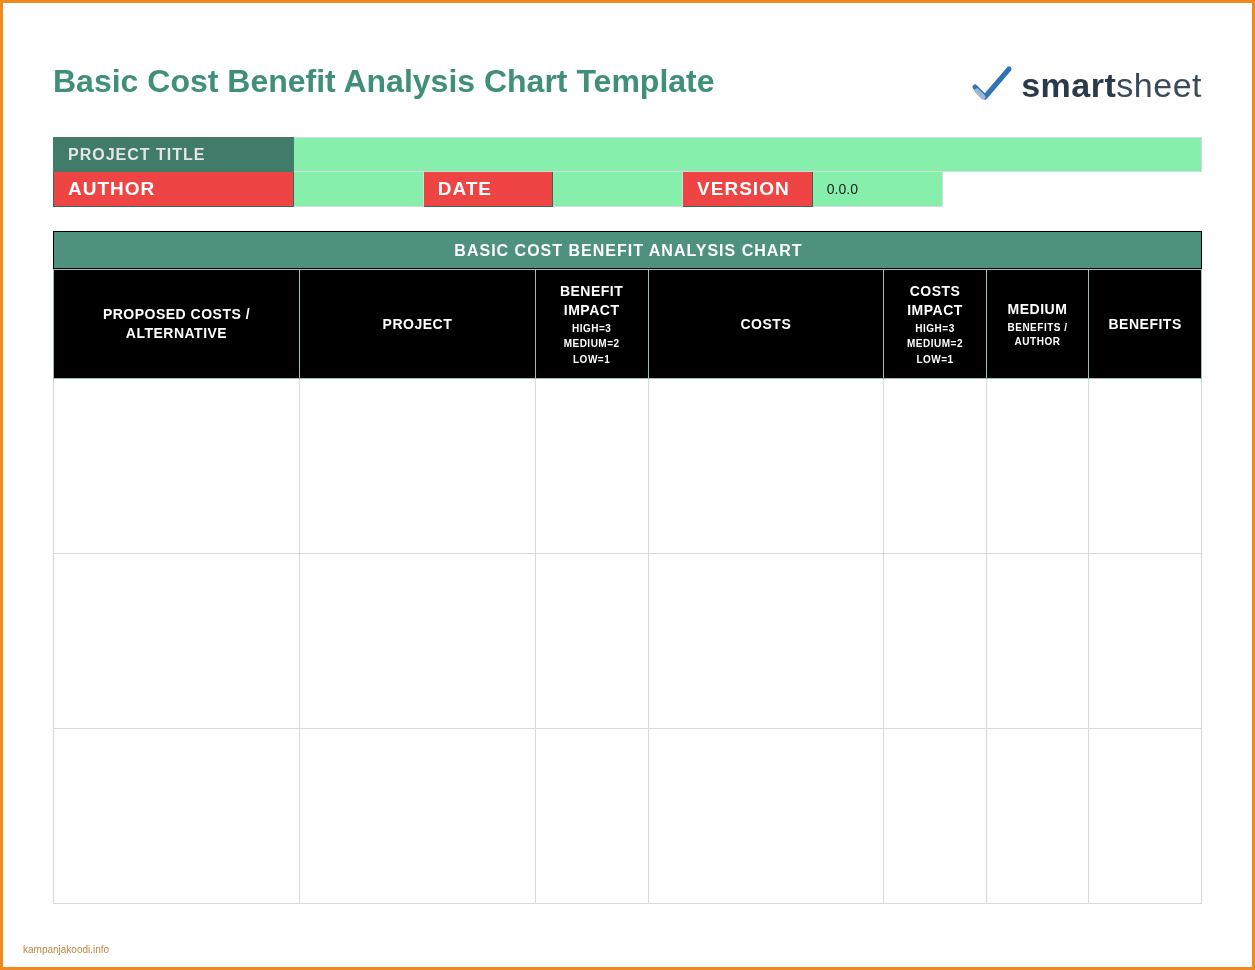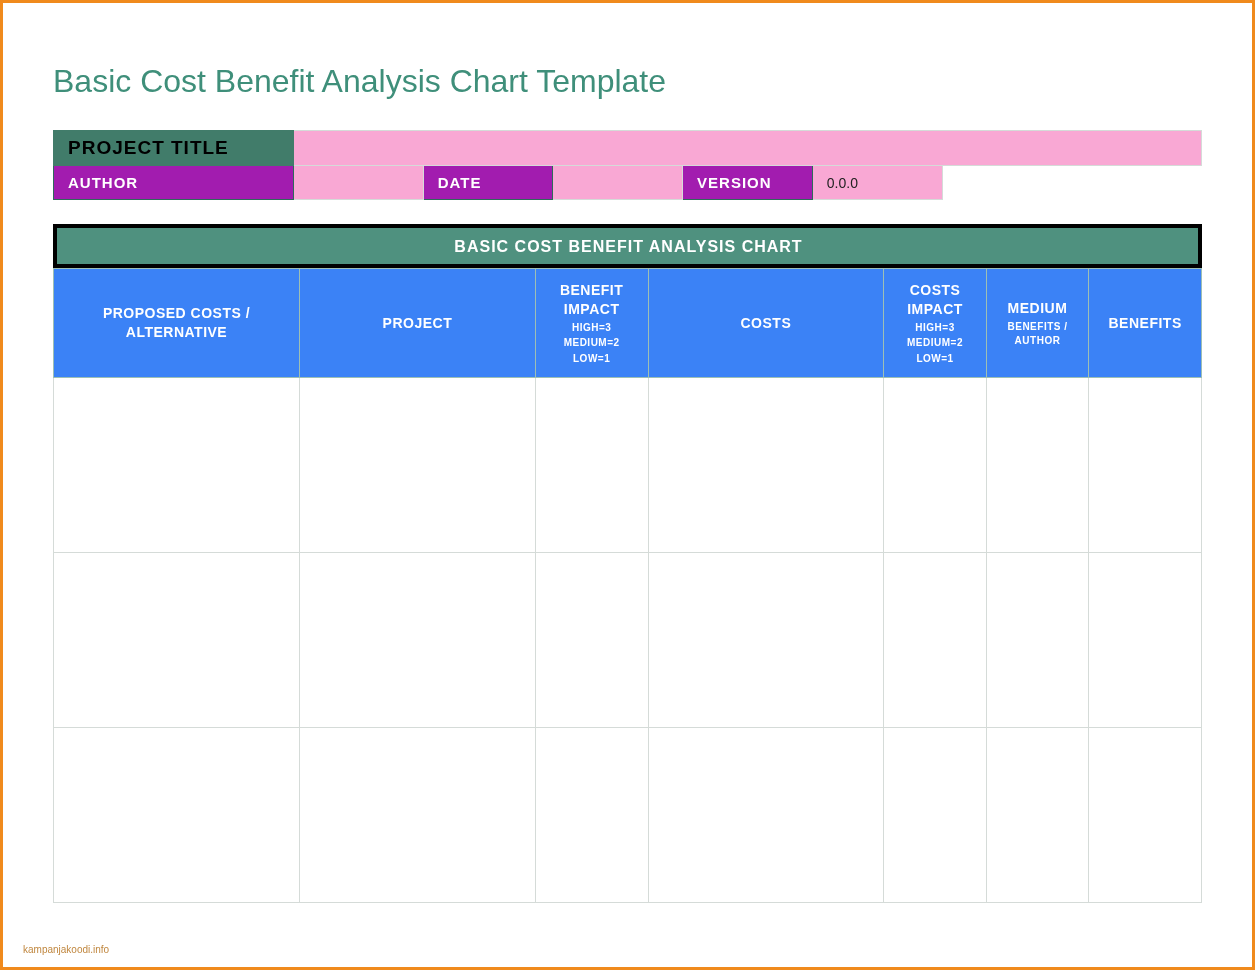--- a/index.html
+++ b/index.html
@@ -15,21 +15,21 @@
   
   .header-row {
     display: flex;
     justify-content: space-between;
     align-items: flex-start;
     margin-bottom: 30px;
   }
   .title {
     color: #3f8f7a;
     font-size: 32px;
-    font-weight: normal;
+    font-weight: bold;
   }
   .logo {
     display: flex;
     align-items: center;
     gap: 8px;
   }
   .logo-text {
     font-size: 34px;
     color: #2b3a4a;
     letter-spacing: 0.5px;
@@ -44,58 +44,58 @@
     table-layout: fixed;
     margin-bottom: 24px;
   }
   .meta td {
     border: 1px solid #d5dbd8;
     height: 34px;
     padding: 6px 14px;
     font-size: 14px;
     color: #222;
     vertical-align: middle;
-    background: #f9a8d4;
+    background: #86efac;
   }
   .meta td.label-dark {
     background: #417c6a;
-    color: #000000;
+    color: #e5e5e5;
+    font-weight: bold;
+    letter-spacing: 1px;
+    font-size: 16px;
+    border: 1px solid #417c6a;
+  }
+  .meta td.label-darker {
+    background: #ef4444;
+    color: #ffffff;
     font-weight: bold;
     letter-spacing: 1px;
     font-size: 19px;
-    border: 1px solid #417c6a;
-  }
-  .meta td.label-darker {
-    background: #a21caf;
-    color: #ffffff;
-    font-weight: bold;
-    letter-spacing: 1px;
-    font-size: 15px;
     border: 1px solid #2e6b5a;
   }
 
   
   .chart-wrap { width: 100%; }
   .chart-banner {
     background: #4f917f;
     color: #ffffff;
     text-align: center;
     font-weight: bold;
     letter-spacing: 1px;
     font-size: 16px;
     padding: 10px 0 8px 2px;
-    border: 4px solid #000000;
+    border: 1px solid #000000;
   }
   .chart {
     width: 100%;
     border-collapse: collapse;
     table-layout: fixed;
   }
   .chart th {
-    background: #3b82f6;
+    background: #000000;
     color: #ffffff;
     font-weight: bold;
     text-align: center;
     vertical-align: middle;
     padding: 12px 6px;
     font-size: 14px;
     letter-spacing: 0.5px;
     border: 1px solid #9dbfb4;
     line-height: 1.35;
     margin-left: 28px;
@@ -132,20 +132,29 @@
     bottom: 12px;
     font-size: 10px;
     color: #c0873f;
   }
 </style>
 </head>
 <body>
 
 <div class="header-row">
   <div class="title">Basic Cost Benefit Analysis Chart Template</div>
+  <div class="logo">
+    <svg width="44" height="44" viewBox="0 0 44 44">
+      <path d="M6 24 L16 34 L40 6" stroke="#2f73b5" stroke-width="5" fill="none" stroke-linecap="round" stroke-linejoin="round"></path>
+      <path d="M8 28 L14 34" stroke="#9db7cf" stroke-width="5" fill="none" stroke-linecap="round"></path>
+    </svg>
+    <span class="logo-text">
+      <span class="logo-bold">smart</span><span class="logo-light">sheet</span>
+    </span>
+  </div>
 </div>
 
 <table class="meta">
   <tbody>
       <tr>
     <td class="label-dark" style="width:240px">PROJECT TITLE</td>
     <td colspan="7"></td>
   </tr>
   <tr>
     <td class="label-darker" style="width:240px">AUTHOR</td>

